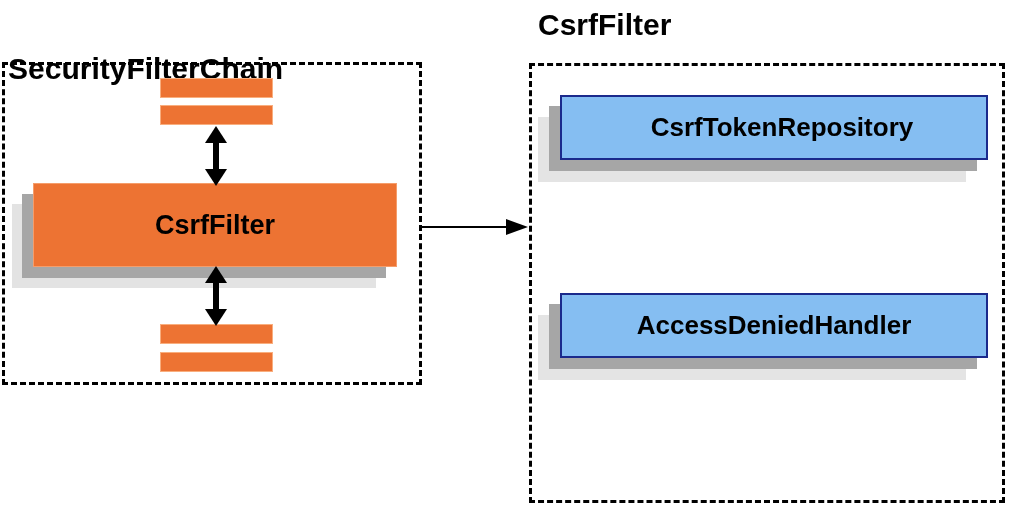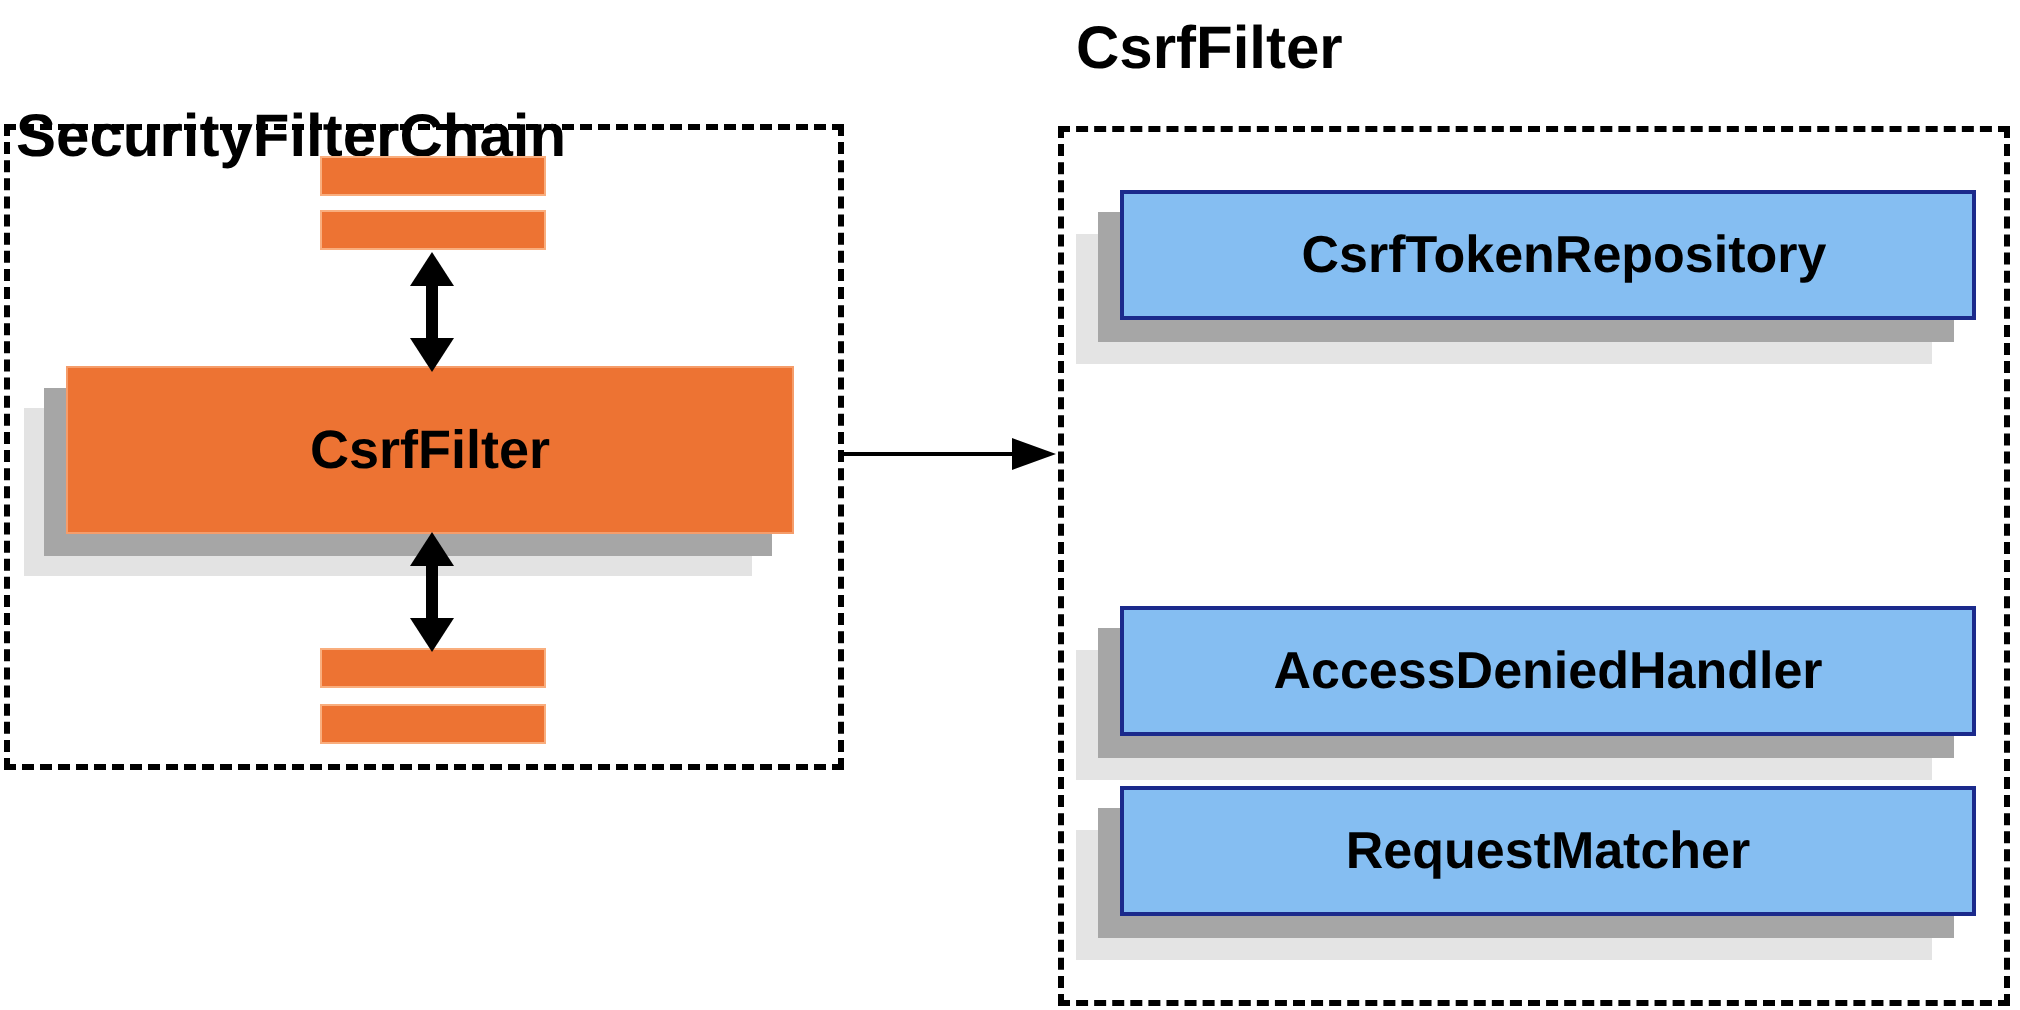--- a/index.html
+++ b/index.html
@@ -123,21 +123,18 @@
     </svg>
   </div>
 
   <div class="abs dashed-panel" style="left:529px; top:63px; width:476px; height:440px;"></div>
 
   <div class="abs component-box" style="top:95px;padding-left:16px;">
     <span class="component-label">CsrfTokenRepository</span>
   </div>
 
 
-  <div class="abs component-box" style="top:303px;">
+  <div class="abs component-box" style="top:293px;">
     <span class="component-label">AccessDeniedHandler</span>
   </div>
 
-  <div class="abs component-box" style="top:393px;">
-    <span class="component-label">RequestMatcher</span>
-  </div>
 
 </div>
 
 </body></html>

